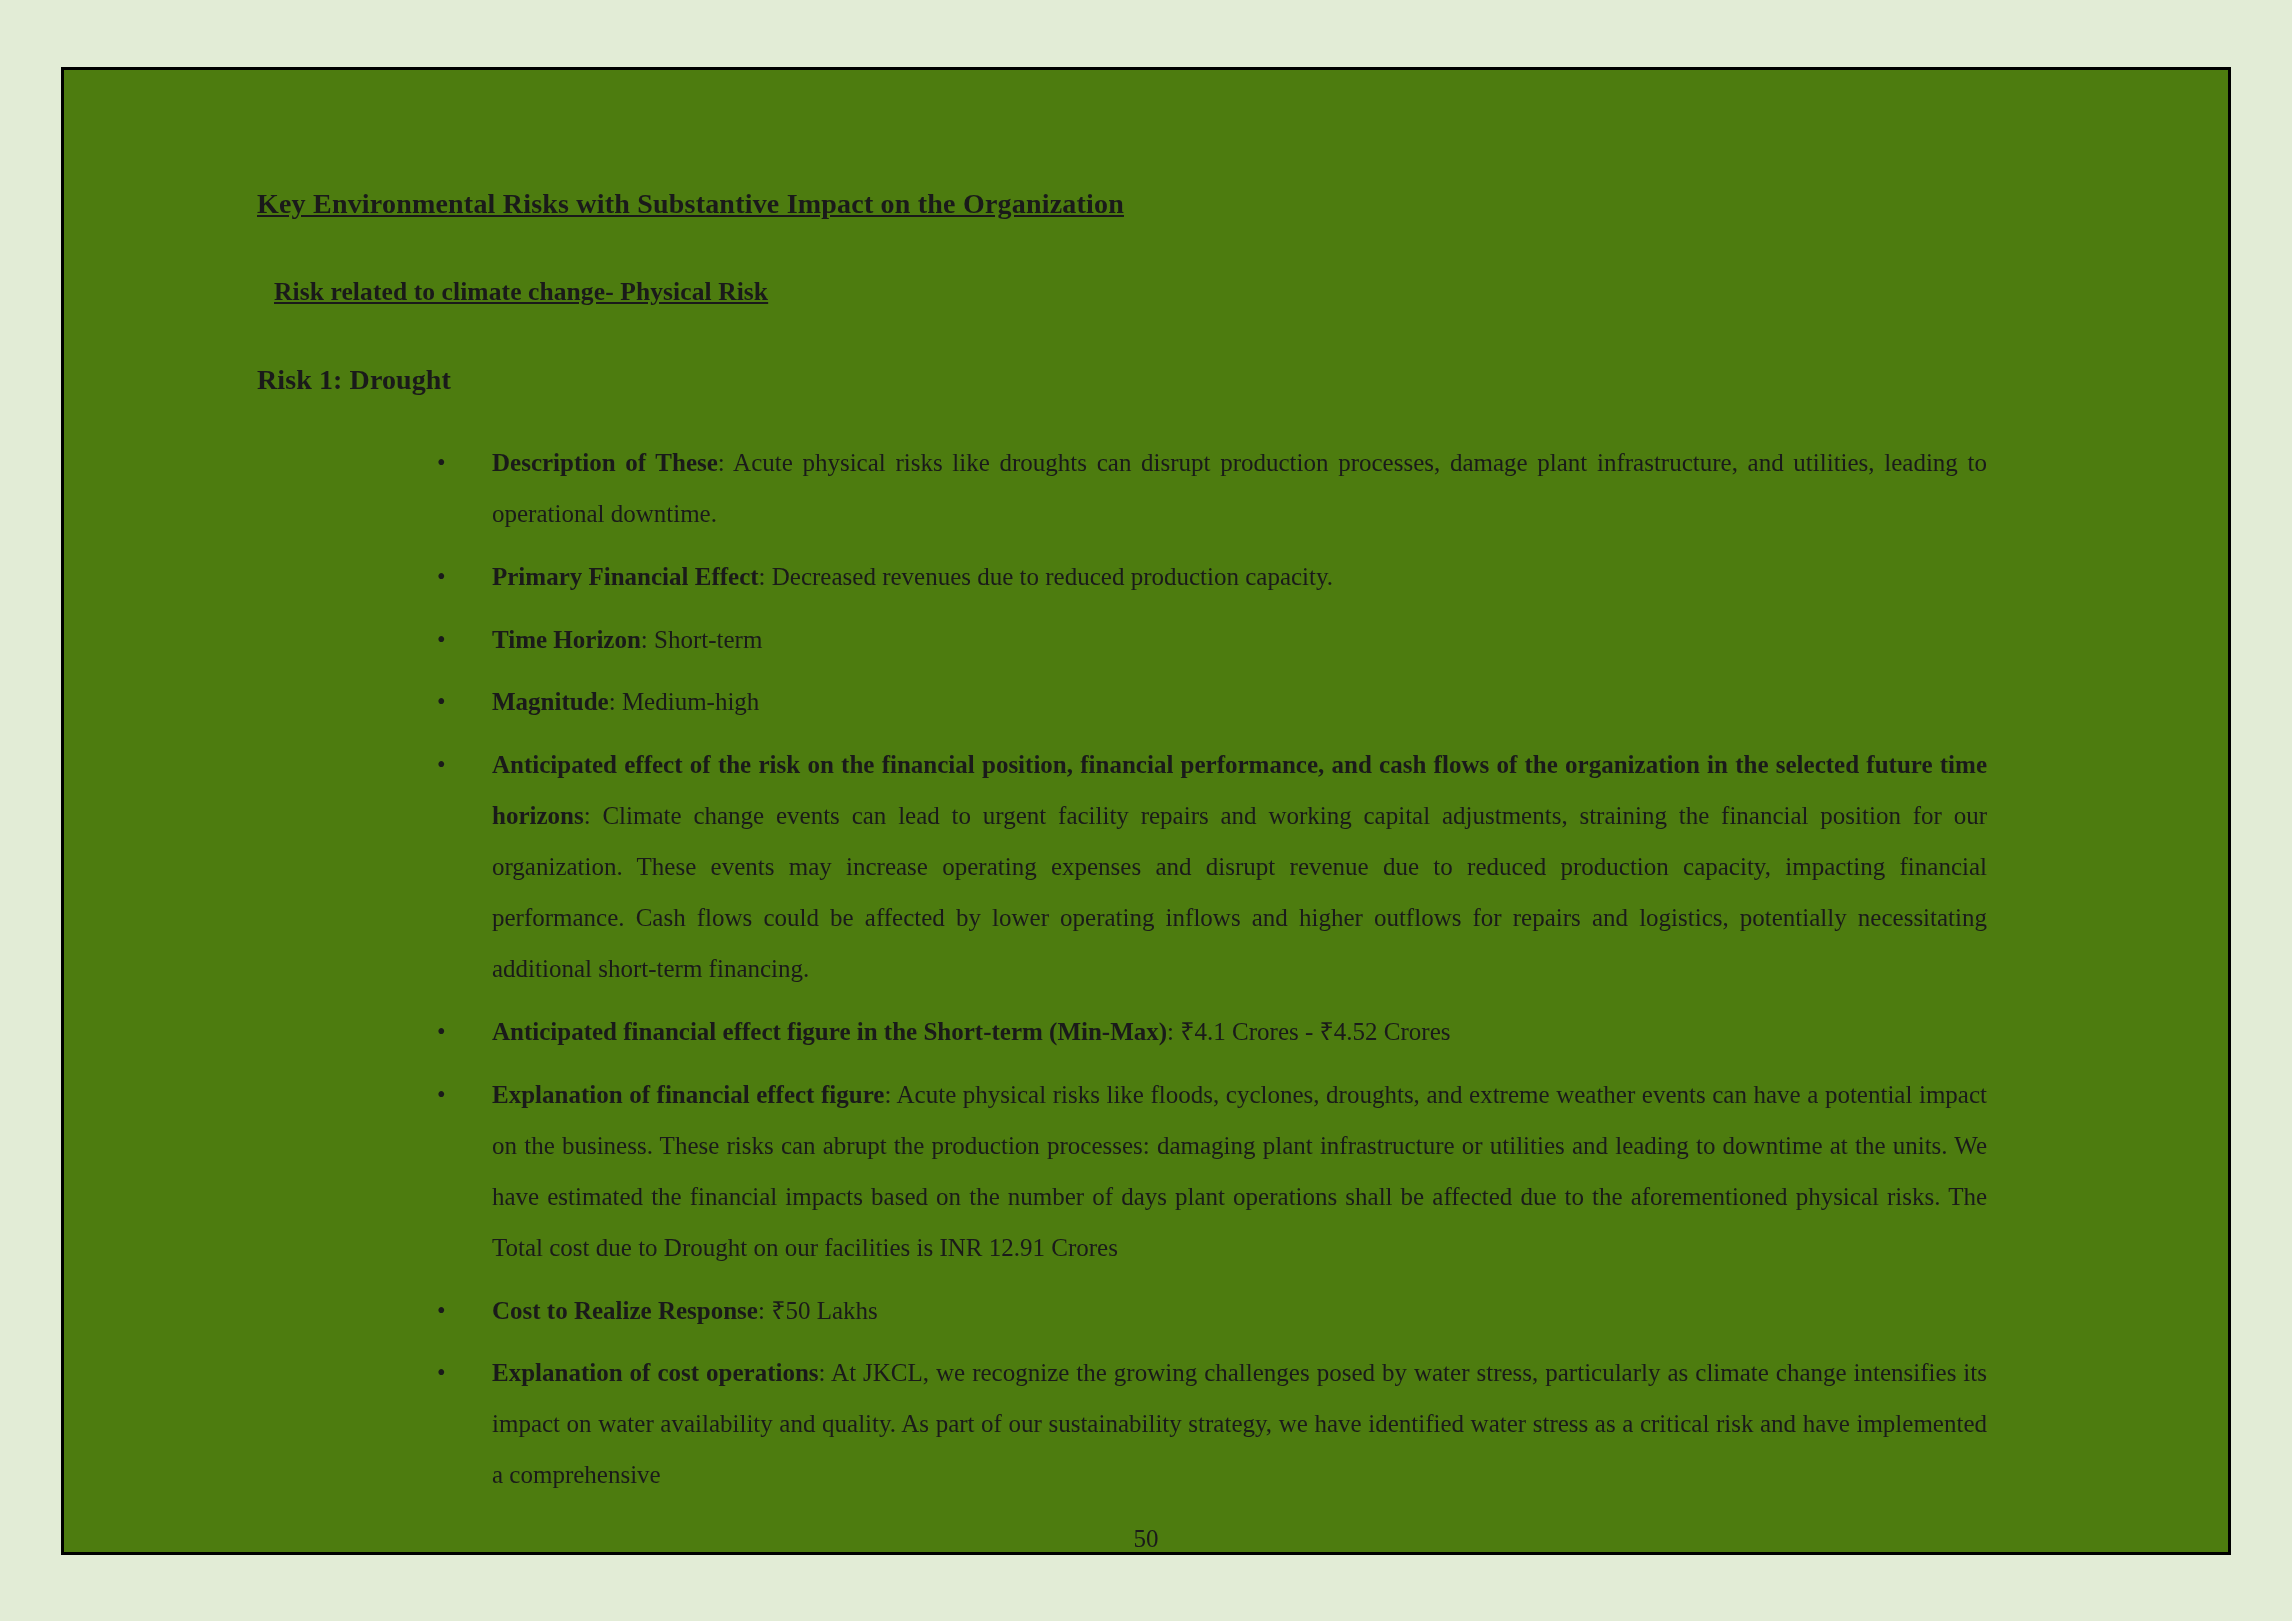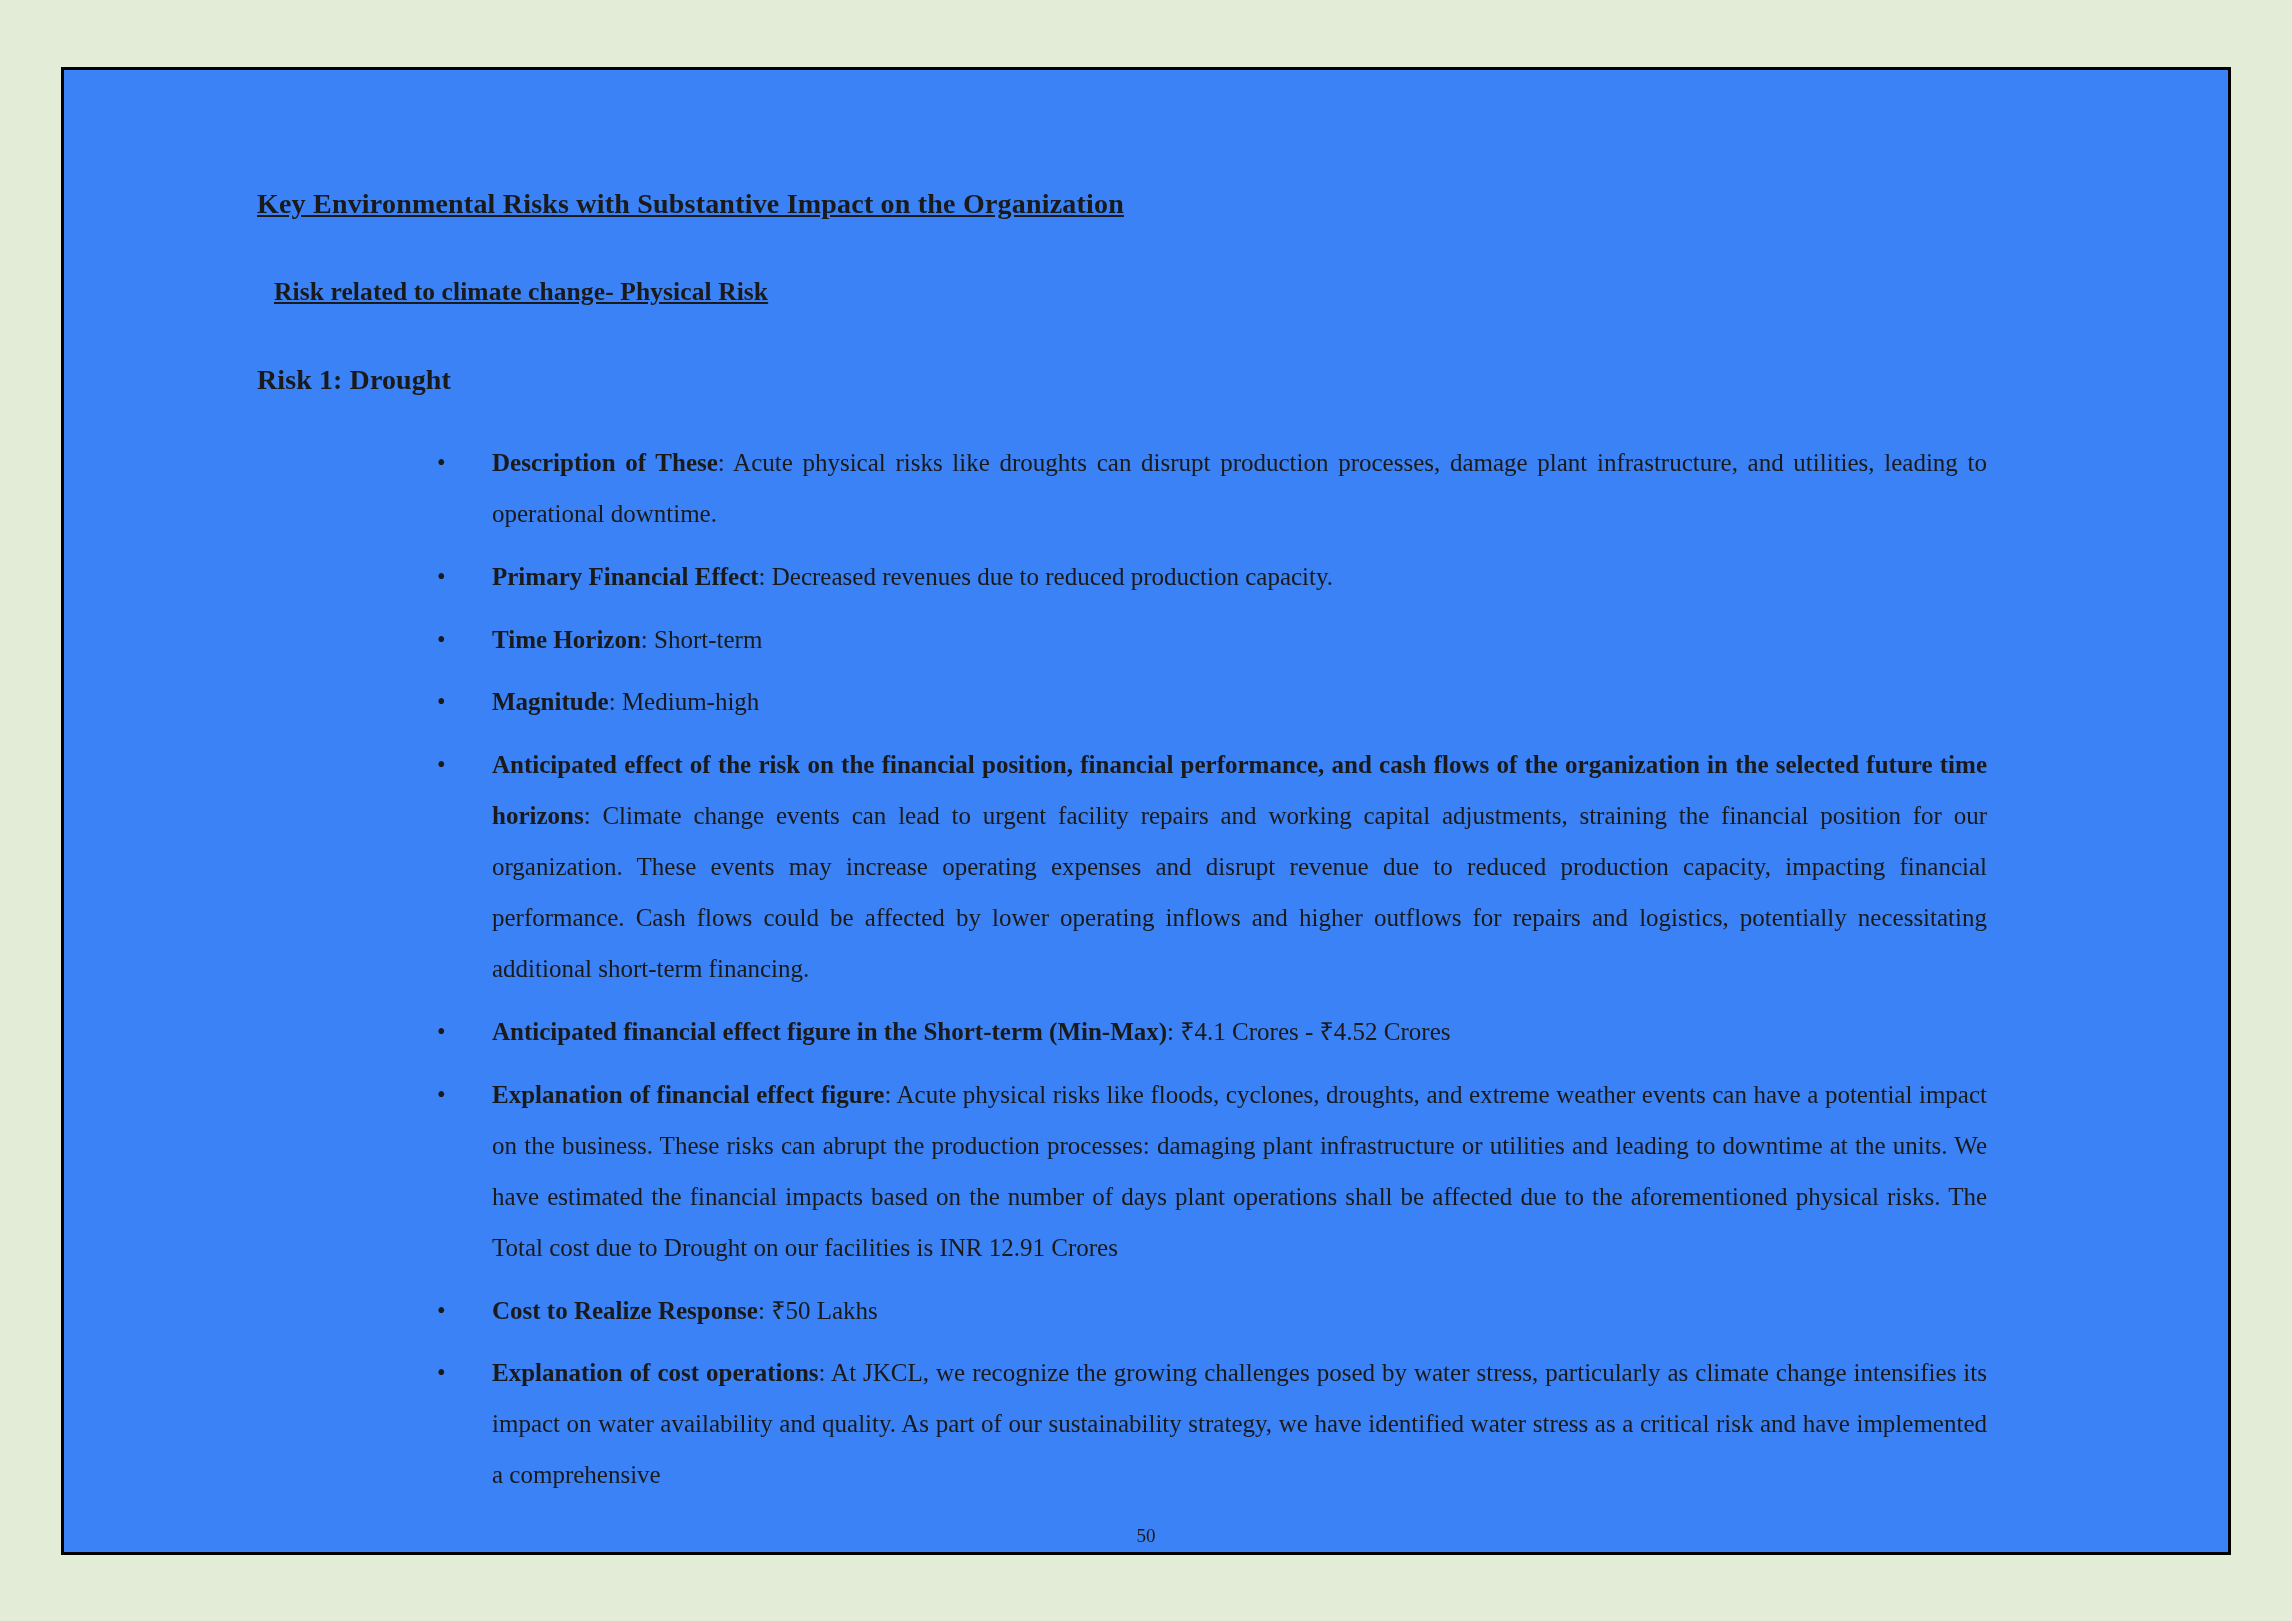--- a/index.html
+++ b/index.html
@@ -14,21 +14,21 @@
     color: #1a1a1a;
     overflow: hidden;
   }
   .page {
     position: absolute;
     left: 61px;
     top: 67px;
     width: 2170px;
     height: 1488px;
     border: 3.9px solid #000;
-    background: #3b82f6;
+    background: #4d7c0f;
     box-sizing: border-box;
   }
   .content {
     position: absolute;
     left: 132px;
     top: 118px;
     width: 1901px;
   }
   h1.doc-title {
     font-size: 28px;
@@ -75,21 +75,21 @@
   }
   .lbl {
     font-weight: bold;
   }
   .page-number {
     position: absolute;
     left: 0;
     right: 0;
     top: 1455px;
     text-align: center;
-    font-size: 19px;
+    font-size: 25px;
   }
 </style>
 </head>
 <body>
 
 <div class="page">
   <div class="content">
     <h1 class="doc-title">Key Environmental Risks with Substantive Impact on the Organization</h1>
     <h2 class="section-title">Risk related to climate change- Physical Risk</h2>
     <h3 class="risk-title">Risk 1: Drought</h3>

